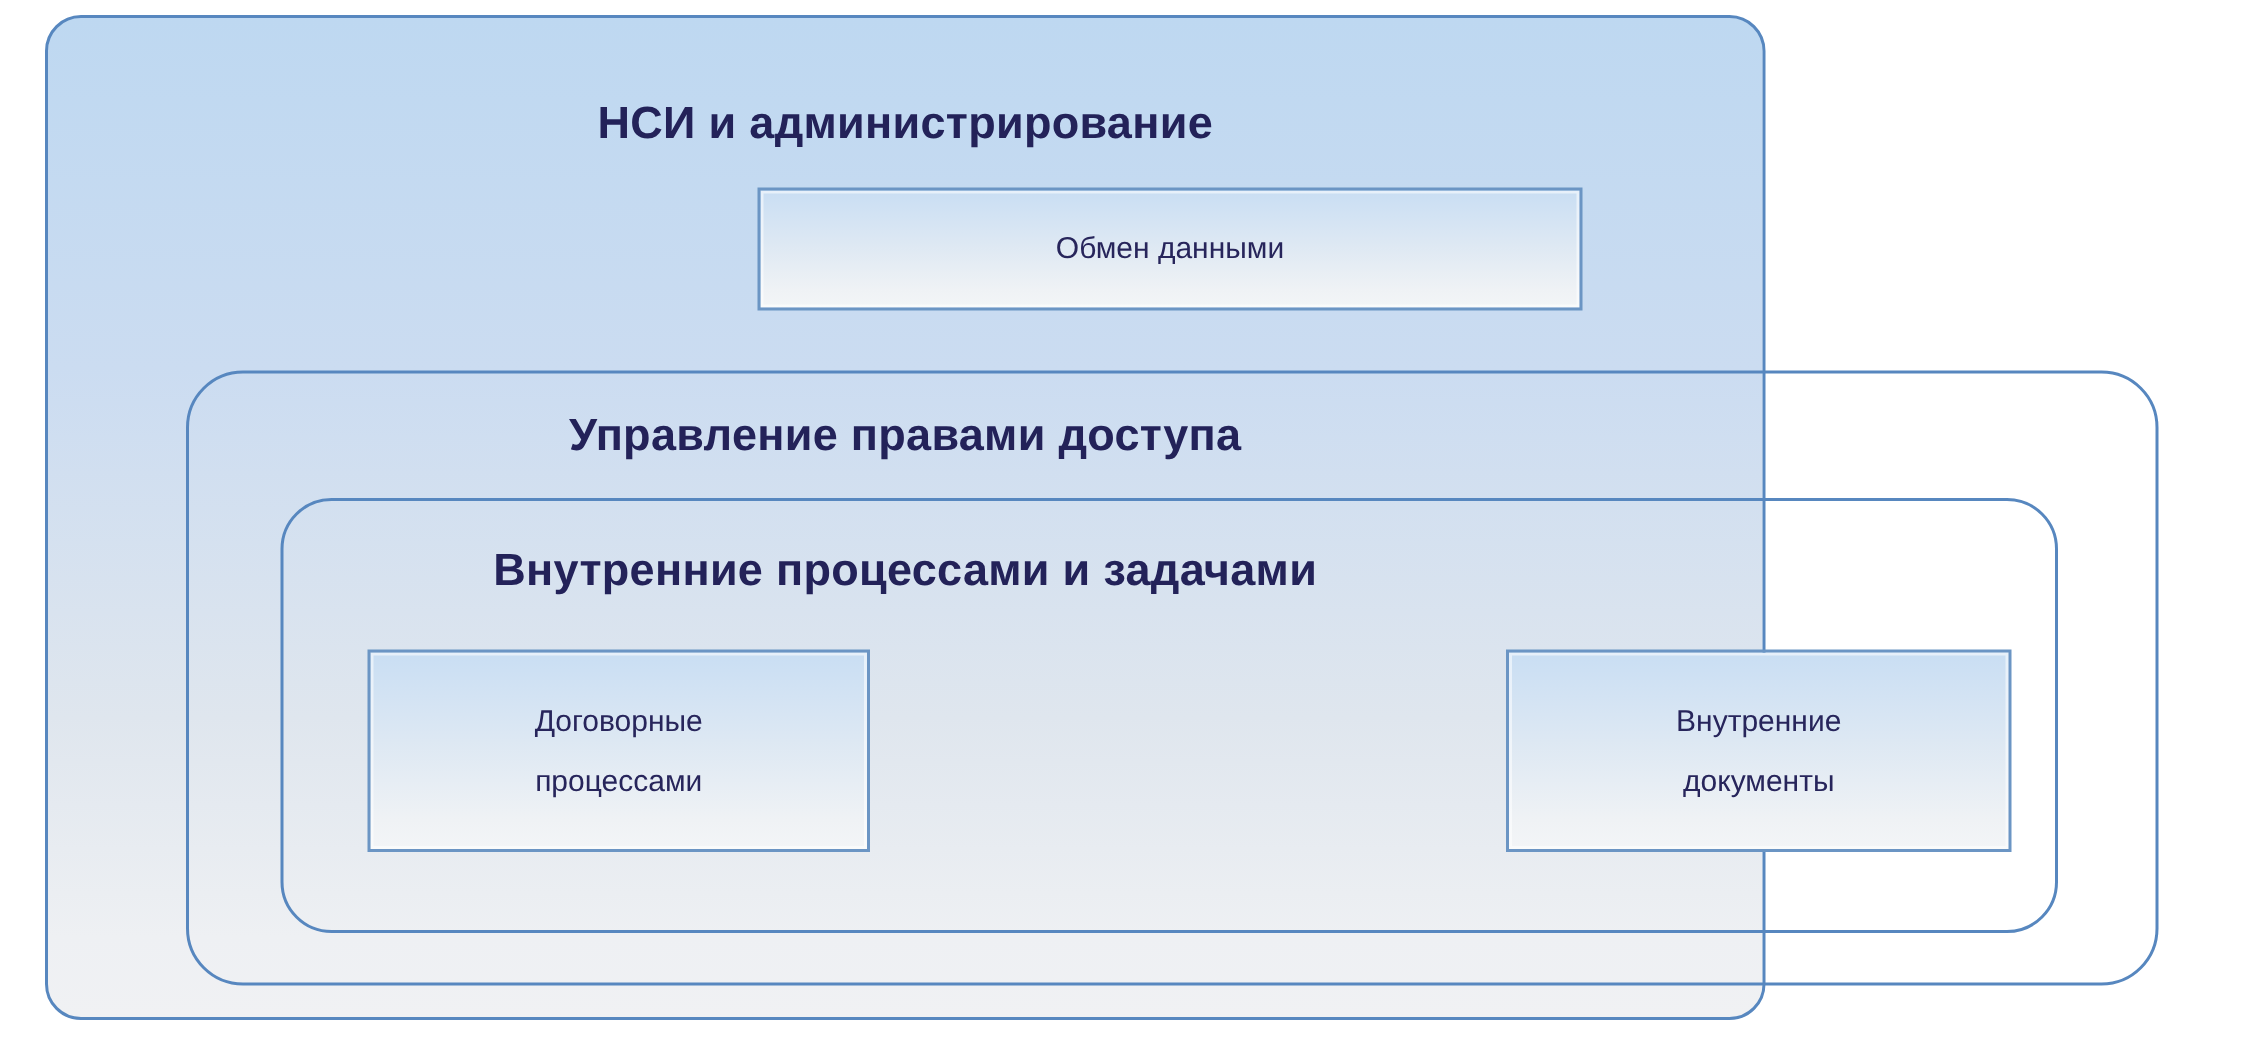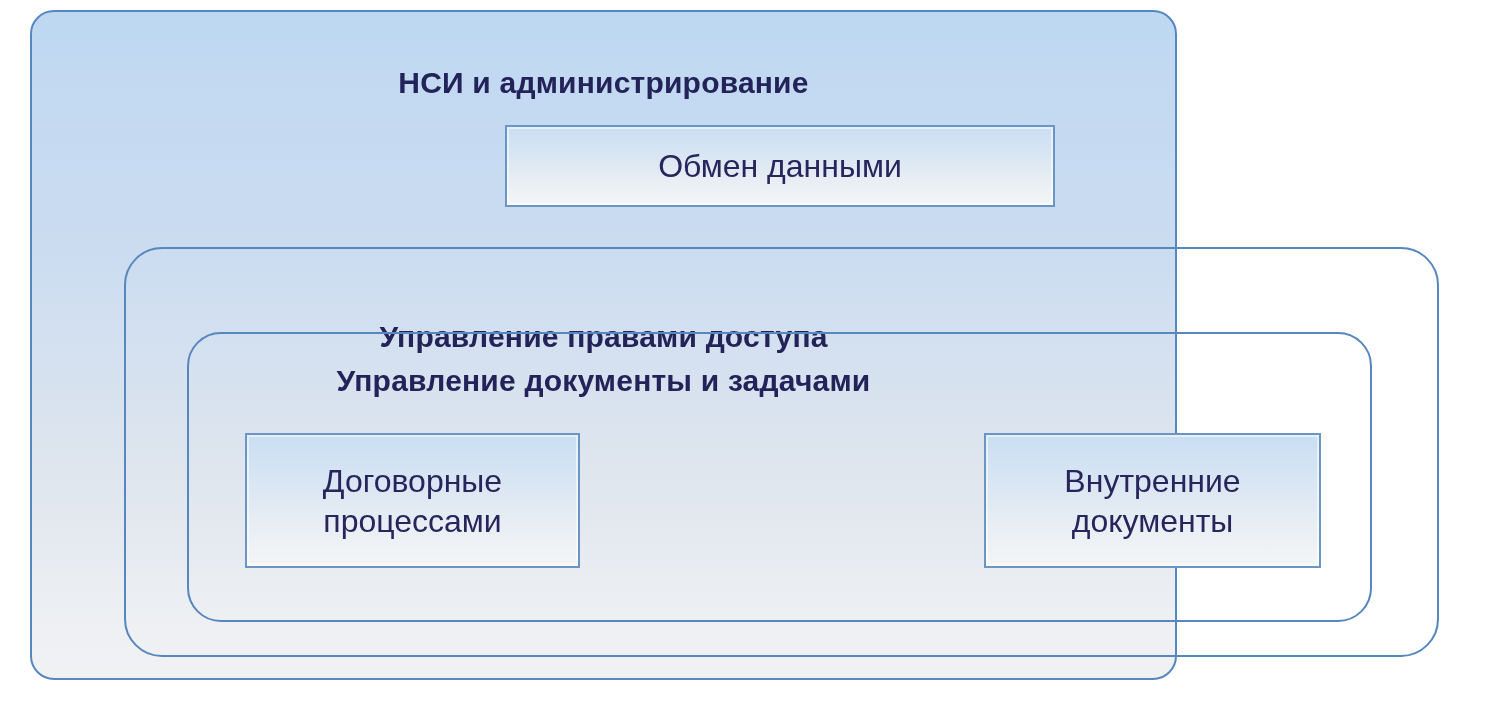--- a/index.html
+++ b/index.html
@@ -47,65 +47,65 @@
   .group-title {
     position: absolute;
     left: 0; right: 0;
     text-align: center;
     font-weight: bold;
     font-size: 30px;
     letter-spacing: 0.2px;
     color: #232259;
   }
   .title-outer { top: 54px; }
-  .title-mid   { top: 262px; margin-top: 46px; }
+  .title-mid   { top: 262px; }
   .title-inner { top: 352px; }
 
   
   .leaf-box {
     position: absolute;
     box-sizing: border-box;
     border: 2px solid #6b95c4;
     background: linear-gradient(180deg, #c9def3 0%, #dde8f3 45%, #eff2f5 85%, #f3f5f7 100%);
     box-shadow: inset 0 0 0 2px rgba(255,255,255,0.55);
     display: flex;
     align-items: center;
     justify-content: center;
     text-align: center;
     color: #27255b;
-    font-size: 32px;
+    font-size: 20px;
     line-height: 40px;
     white-space: pre-line;
   }
   .box-exchange {
     left: 473px; top: 113px;
     width: 550px; height: 82px;
   }
   .box-module-1 { left: 213px; top: 421px; width: 335px; height: 135px; }
   .box-module-2 { left: 580px; top: 421px; width: 337px; height: 135px; }
-  .box-module-3 { left: 952px; top: 421px; width: 337px; height: 135px; }
+  .box-module-3 { left: 972px; top: 421px; width: 337px; height: 135px; }
 </style>
 </head>
 <body>
 
 <div class="canvas">
 
   <div class="group-outer">
 
     <div class="group-title title-outer">НСИ и администрирование</div>
 
     <div class="leaf-box box-exchange">Обмен данными</div>
 
     <div class="group-mid"></div>
 
     <div class="group-title title-mid">Управление правами доступа</div>
 
     <div class="group-inner"></div>
 
-    <div class="group-title title-inner">Управление документы и задачами</div>
+    <div class="group-title title-inner">Внутренние процессами и задачами</div>
 
     <div class="leaf-box box-module-1">Договорные
 процессами</div>
 
 
     <div class="leaf-box box-module-3">Внутренние
 документы</div>
 
   </div>
 </div>

